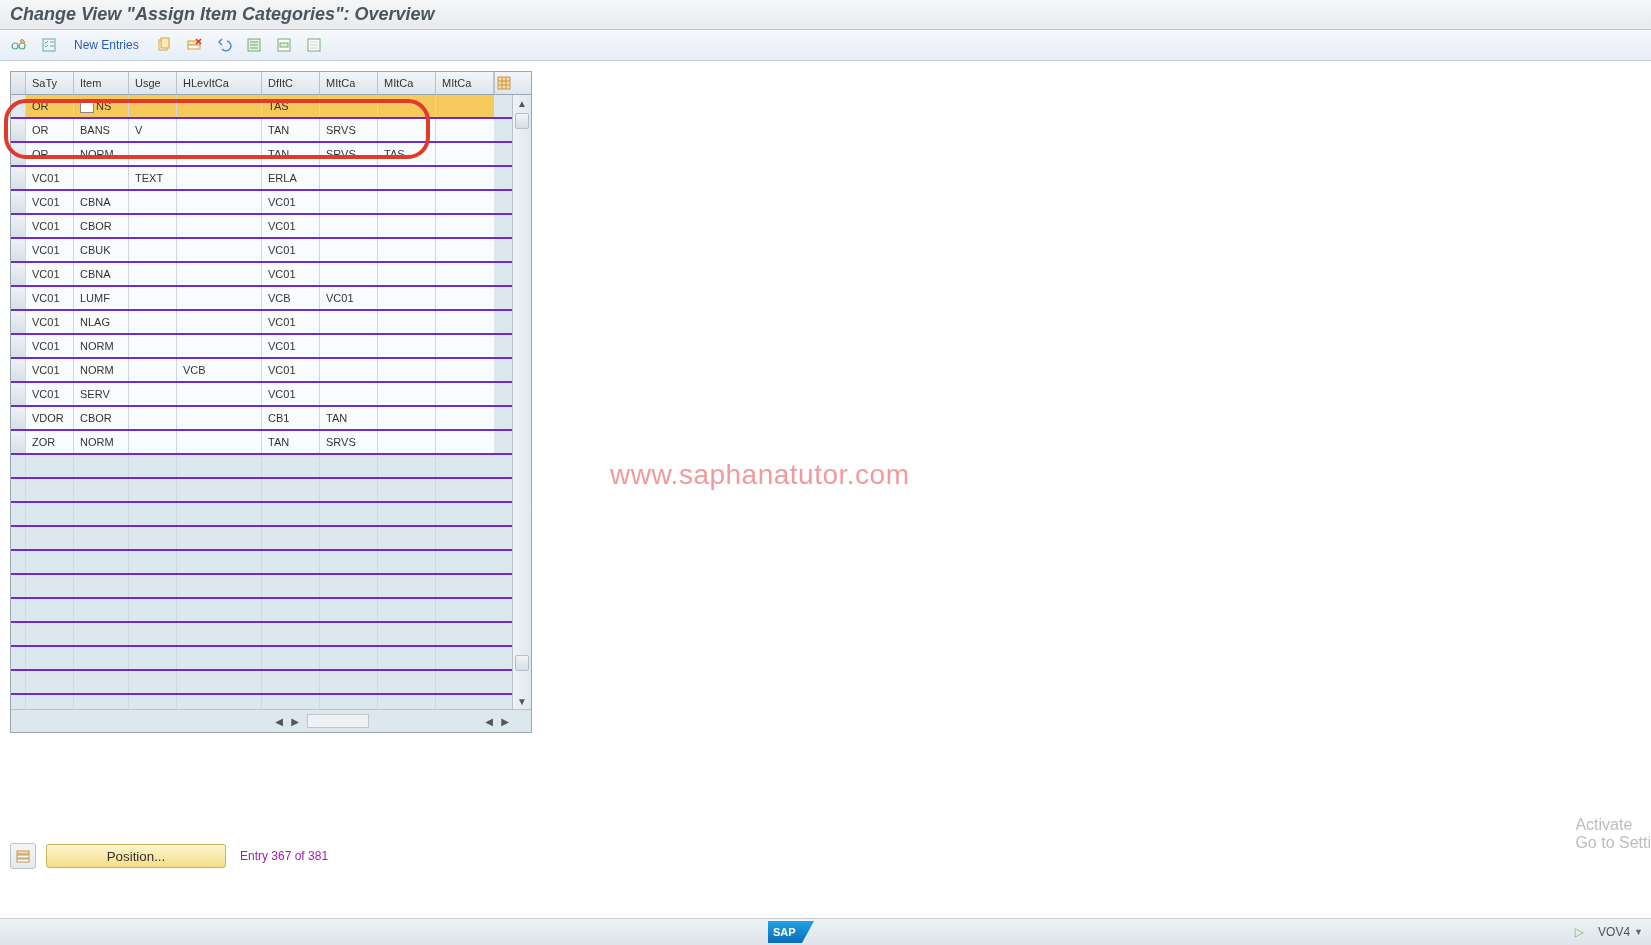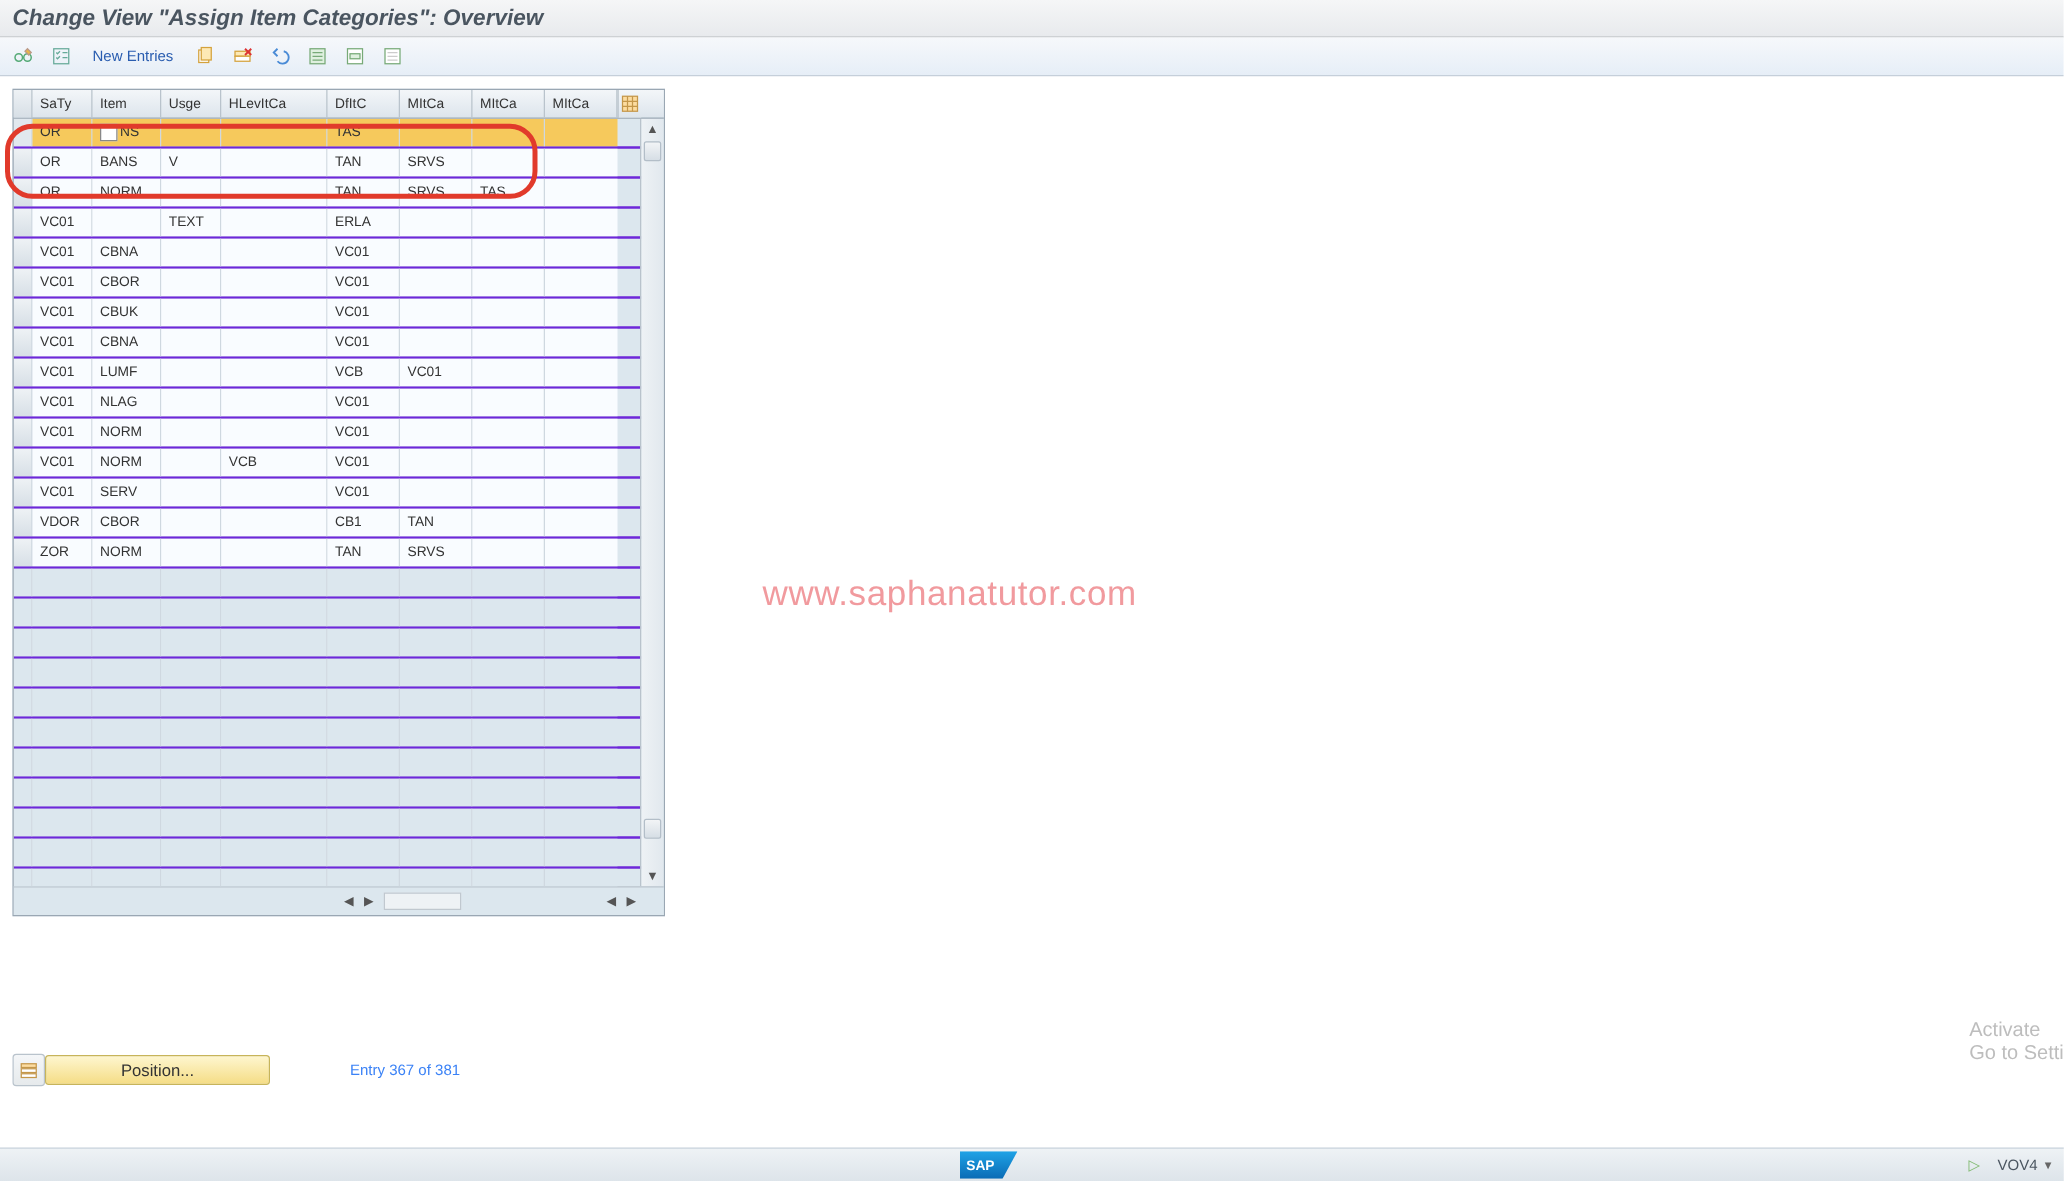--- a/index.html
+++ b/index.html
@@ -41,24 +41,24 @@
   .vs-thumb{position:absolute;left:2px;right:2px;background:linear-gradient(#f2f4f6,#d6dee5);border:1px solid #b3bec8;border-radius:2px;cursor:pointer}
 
   .hscroll{height:22px;display:flex;align-items:center;background:#dce7ee;border-top:1px solid #b9c3cc}
   .hs-spacer{width:260px}
   .hs-btn{width:16px;height:16px;display:flex;align-items:center;justify-content:center;cursor:pointer;color:#555;font-size:10px}
   .hs-track1{width:60px;height:12px;background:#eef2f5;border:1px solid #c0c8cf;margin:0 4px}
   .hs-gap{flex:1}
 
   .annot{position:absolute;border:4px solid #e13a2b;border-radius:22px;pointer-events:none}
 
-  .footer-bar{position:absolute;left:10px;top:782px;display:flex;align-items:center;gap:4px}
+  .footer-bar{position:absolute;left:10px;top:782px;display:flex;align-items:center;gap:14px}
   .pos-btn{display:flex;align-items:center;justify-content:center;width:180px;height:24px;background:linear-gradient(#fef6cf,#f5dd86);border:1px solid #c7b45a;border-radius:3px;cursor:pointer;color:#333}
   .pos-lead{width:24px;height:24px;display:flex;align-items:center;justify-content:center;background:linear-gradient(#f4f6f8,#e6eaec);border:1px solid #b9c3cc;border-radius:3px;margin-right:-4px;cursor:pointer}
-  .entry-text{color:#3b82f6;margin-left:60px}
+  .entry-text{color:#a21caf;}
 
   .watermark{position:absolute;left:610px;top:398px;font-size:28px;color:#f19a9e;font-family:Arial;letter-spacing:.5px;pointer-events:none}
   .activate-hint{position:absolute;right:0;top:755px;color:#bdbdbd;font-size:16px;text-align:left;pointer-events:none}
   .activate-hint .sub{font-size:16px}
 
   .status-bar{position:absolute;left:0;right:0;bottom:0;height:26px;background:linear-gradient(#eef2f5,#dde4ea);border-top:1px solid #c5cfda;display:flex;align-items:center;justify-content:space-between;padding:0 8px;font-size:12px;color:#4a5560}
   .status-right{display:flex;align-items:center;gap:14px}
   .sap-logo{display:flex;align-items:center}
   .sap-logo svg{display:block}
   .tcode{display:flex;align-items:center;gap:4px;cursor:pointer}

